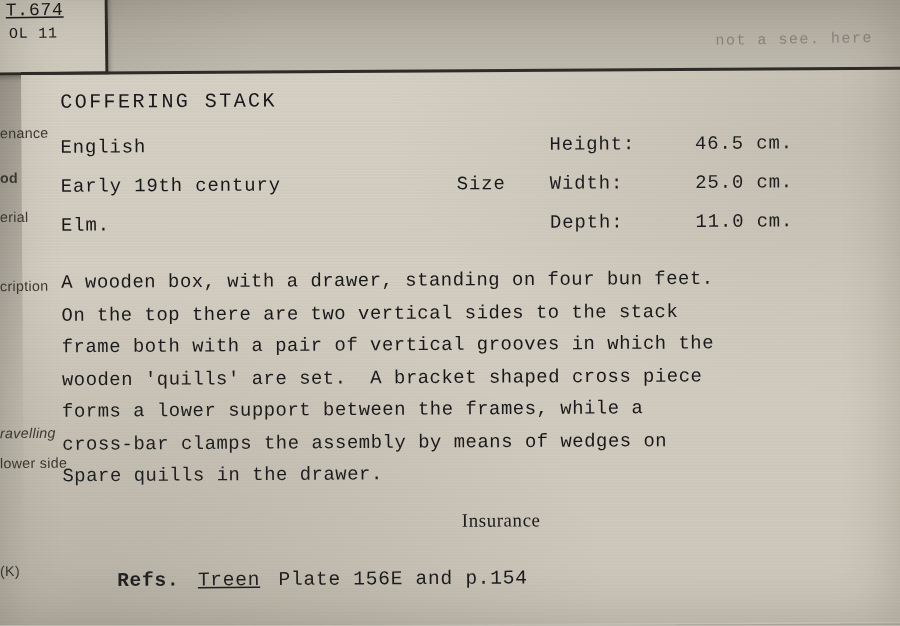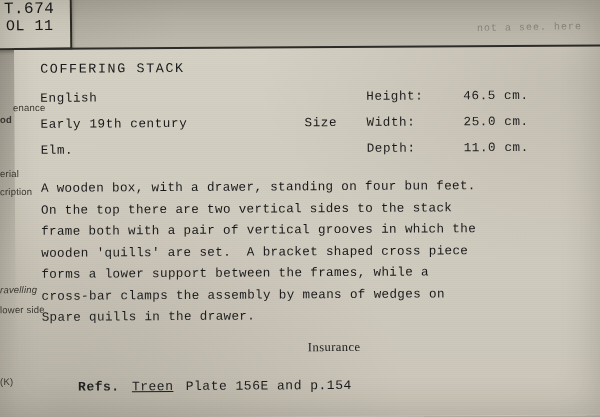--- a/index.html
+++ b/index.html
@@ -36,27 +36,28 @@
     height: 54px;
     background: #cfcabd;
     border-right: 2px solid #2c2a26;
     border-bottom: 2px solid #2c2a26;
     transform: rotate(-0.6deg);
     box-shadow: 1px 2px 3px rgba(0,0,0,0.25);
   }
   .corner-line1 {
     position: absolute;
     left: 8px; top: 6px;
-    font-size: 16px;
+    font-size: 12px;
     letter-spacing: 0.5px;
+    text-decoration: underline;
   }
   .corner-line2 {
     position: absolute;
     left: 10px; top: 24px;
-    font-size: 15px;
+    font-size: 10px;
     letter-spacing: 0.5px;
   }
 
   
   .ghost-text {
     position: absolute;
     right: 18px;
     top: 22px;
     font-size: 10px;
     color: rgba(60,56,50,0.38);
@@ -100,23 +101,23 @@
     font-family: "Liberation Sans", sans-serif;
     letter-spacing: 0.2px;
     z-index: 4;
   }
   .margin-col div {
     position: absolute;
     left: 0;
     white-space: nowrap;
     transform: rotate(-0.5deg);
   }
-  .m-prov { top: 56px; left: -8px; margin-left: 13px; }
+  .m-prov { top: 38px; left: -8px; }
   .m-per  { top: 68px; left: 2px; font-weight: bold; }
-  .m-mat  { top: 94px; left: -2px; margin-top: 28px; }
+  .m-mat  { top: 94px; left: -2px; }
   .m-desc { top: 140px; left: -8px; }
   .m-trav { top: 238px; left: -28px; font-style: italic; }
   .m-side { top: 258px; left: -14px; }
   .m-k    { top: 330px; left: 8px; }
 
   .title {
     position: absolute;
     left: 26px;
     top: 12px;
     font-size: 13.4px;

